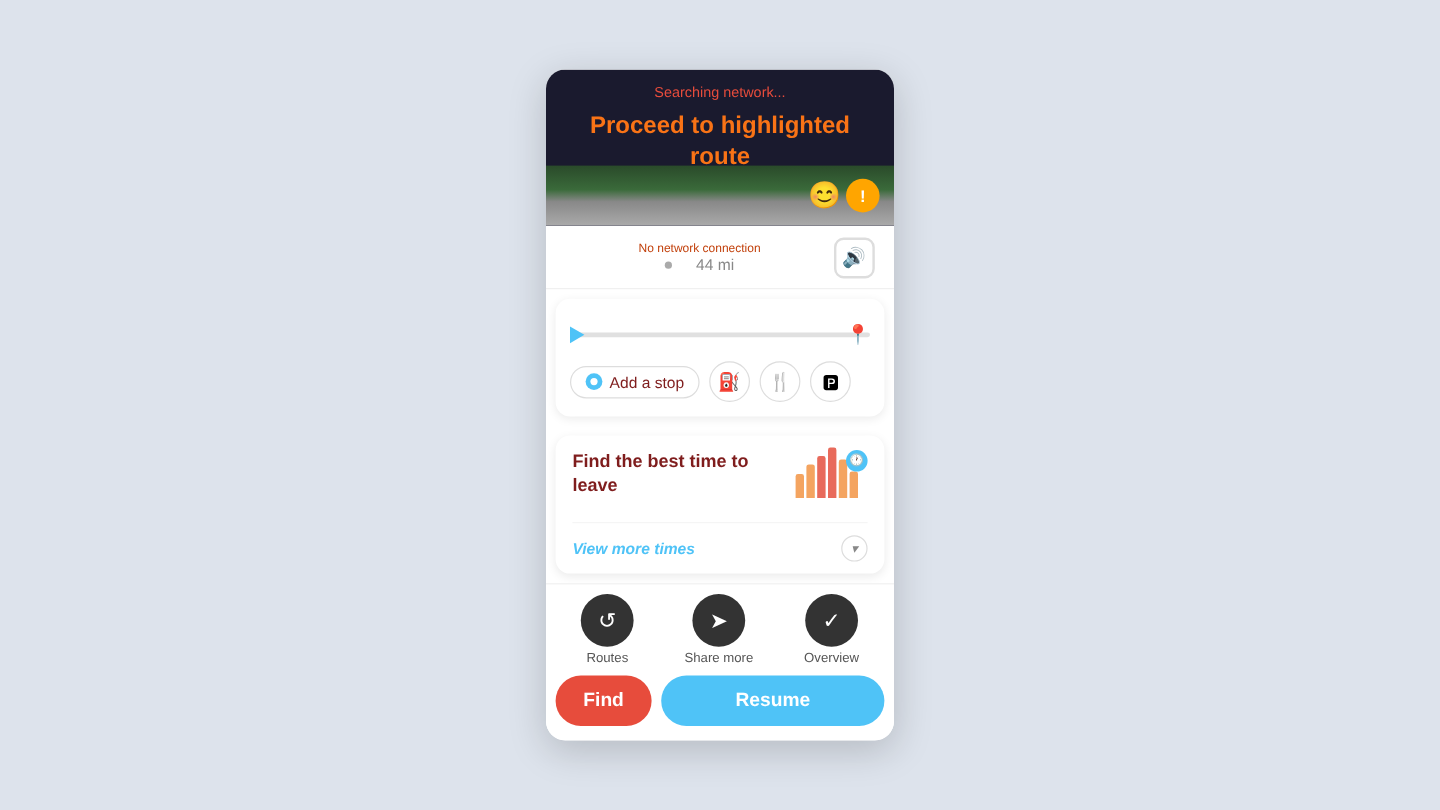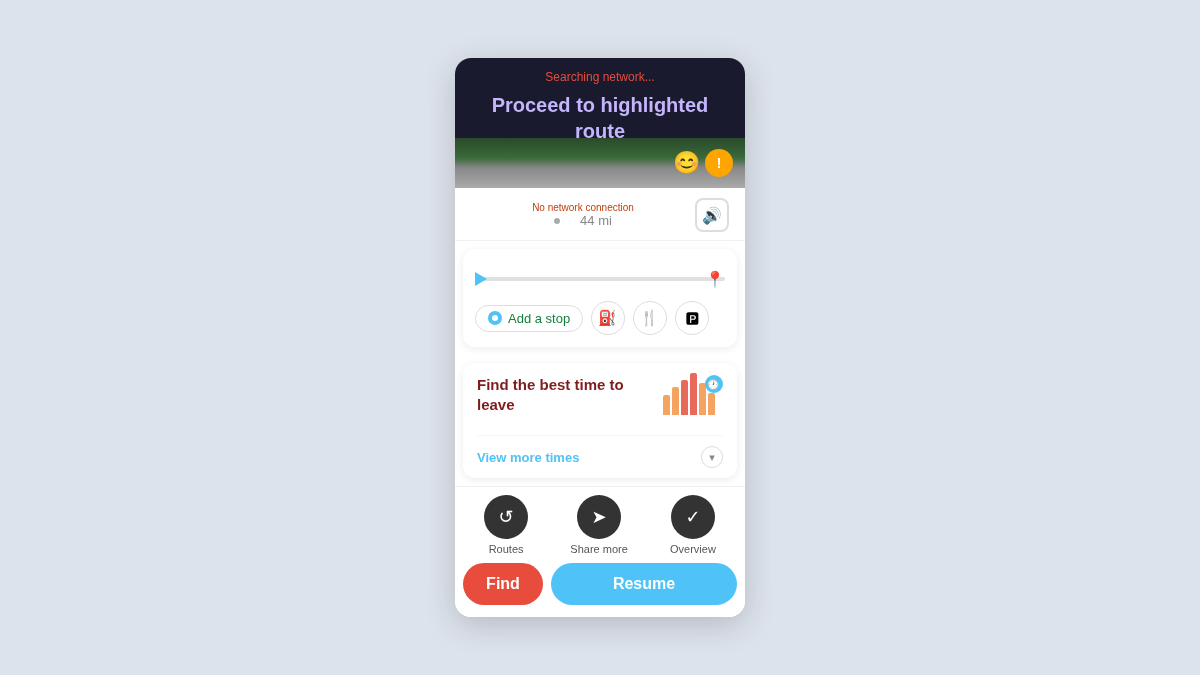--- a/index.html
+++ b/index.html
@@ -34,21 +34,21 @@
     }
 
     .searching-text {
       color: #e74c3c;
       font-size: 12px;
       text-align: center;
       margin-bottom: 8px;
     }
 
     .proceed-text {
-      color: #c4b5fd;
+      color: #f97316;
       font-size: 20px;
       font-weight: 600;
       text-align: center;
       line-height: 1.3;
     }
 
     .map-road-overlay {
       position: absolute;
       bottom: 0;
       left: 0;
@@ -201,21 +201,21 @@
     .add-stop-btn {
       display: flex;
       align-items: center;
       gap: 6px;
       background: #fff;
       border: 1.5px solid #ddd;
       border-radius: 20px;
       padding: 5px 12px;
       cursor: pointer;
       font-size: 13px;
-      color: #15803d;
+      color: #7f1d1d;
     }
 
     .add-stop-dot {
       width: 14px;
       height: 14px;
       background: #4fc3f7;
       border-radius: 50%;
       display: flex;
       align-items: center;
       justify-content: center;
@@ -303,20 +303,21 @@
       border-radius: 2px 2px 0 0;
     }
 
     .view-more-row {
       display: flex;
       align-items: center;
       justify-content: space-between;
       padding: 10px 0 10px;
       border-top: 1px solid #f5f5f5;
       margin-top: 10px;
+      font-style: italic;
     }
 
     .view-more-text {
       font-size: 13px;
       color: #4fc3f7;
       font-weight: 600;
       cursor: pointer;
     }
 
     .chevron-down {

